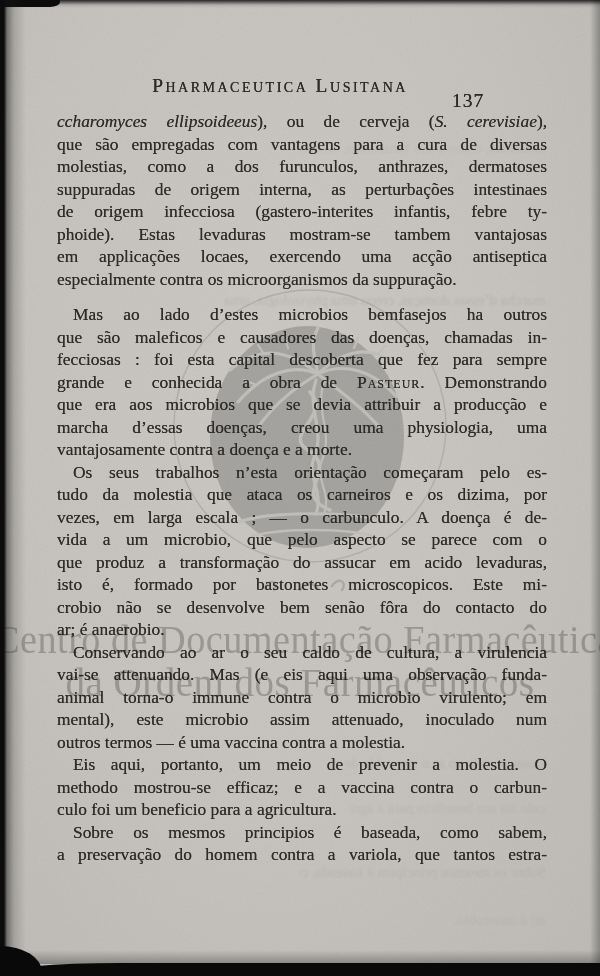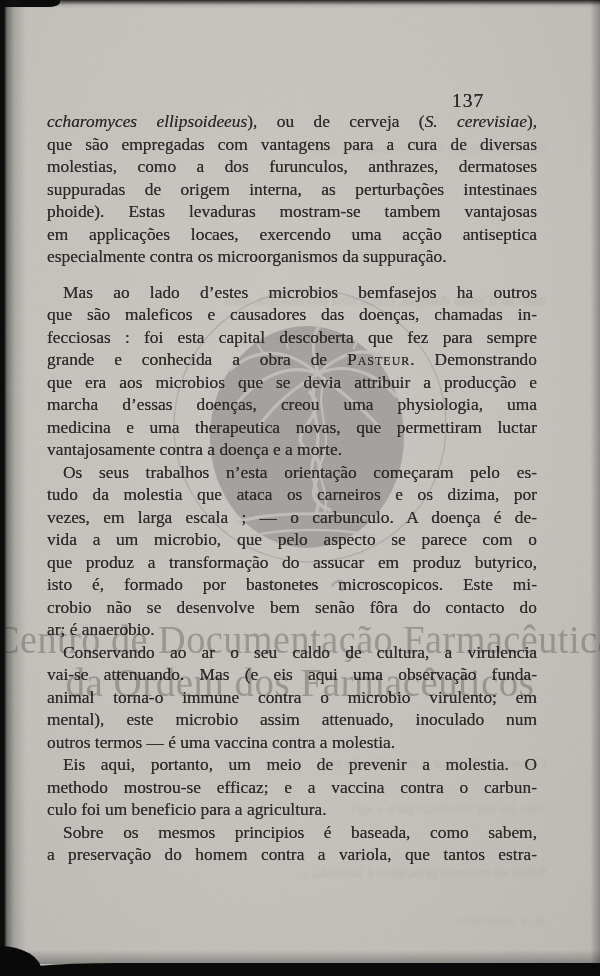--- a/index.html
+++ b/index.html
@@ -31,21 +31,21 @@
   .emblem{position:absolute;left:168px;top:288px;width:288px;height:330px;}
 
   
   .running-header{position:absolute;left:55px;top:75px;width:450px;text-align:center;
     font-variant:small-caps;letter-spacing:2.5px;font-size:19.5px;color:#2d2b28;
     text-shadow:0 0 .4px #2d2b28;}
   .page-number{position:absolute;left:452px;top:90px;font-size:19.5px;color:#2b2926;
     letter-spacing:1px;text-shadow:0 0 .4px #2b2926;}
 
   
-  .body-text{position:absolute;left:47px;top:110px;width:490px;color:#2e2b28;
+  .body-text{position:absolute;left:57px;top:110px;width:490px;color:#2e2b28;
     font-size:17.4px;text-shadow:0 0 .45px rgba(46,43,40,.8);}
   .para{margin:0;}
   .para.gap{margin-top:13px;}
   .line{line-height:22.5px;height:22.5px;white-space:normal;
     text-align:justify;text-align-last:justify;}
   .line.last{text-align-last:left;}
   .para.indent .line.first{text-indent:16px;}
   .it{font-style:italic;}
   .sc{font-variant:small-caps;letter-spacing:1px;font-family:Liberation Serif, serif;}
 
@@ -89,48 +89,49 @@
       <path d="M70,234 C102,223 188,223 218,234"></path>
       <path d="M84,248 C114,240 174,240 206,248" stroke-width="2.4"></path>
     </g>
     <g fill="none" stroke="#adaba7" stroke-width="2.4" stroke-linecap="round">
       <path d="M96,300 c6,-10 16,-6 10,2"></path>
       <path d="M132,302 q8,-12 18,-2"></path>
       <path d="M164,298 c6,-10 16,-4 10,4"></path>
     </g>
   </svg>
 
+  <div class="running-header">Pharmaceutica Lusitana</div>
   <div class="page-number">137</div>
 
   <div class="body-text">
       <div class="para">
         <div class="line first"><span class="it">ccharomyces ellipsoideeus</span><span>), ou de cerveja (</span><span class="it">S. cerevisiae</span><span>),</span></div>
         <div class="line"><span>que são empregadas com vantagens para a cura de diversas</span></div>
         <div class="line"><span>molestias, como a dos furunculos, anthrazes, dermatoses</span></div>
         <div class="line"><span>suppuradas de origem interna, as perturbações intestinaes</span></div>
+        <div class="line"><span>de origem infecciosa (gastero-interites infantis, febre ty-</span></div>
         <div class="line"><span>phoide). Estas levaduras mostram-se tambem vantajosas</span></div>
         <div class="line"><span>em applicações locaes, exercendo uma acção antiseptica</span></div>
         <div class="line last"><span>especialmente contra os microorganismos da suppuração.</span></div>
       </div>
       <div class="para indent gap">
         <div class="line first"><span>Mas ao lado d’estes microbios bemfasejos ha outros</span></div>
         <div class="line"><span>que são maleficos e causadores das doenças, chamadas in-</span></div>
         <div class="line"><span>fecciosas : foi esta capital descoberta que fez  para sempre</span></div>
         <div class="line"><span>grande e conhecida a obra de </span><span class="sc">Pasteur</span><span>. Demonstrando</span></div>
         <div class="line"><span>que era aos microbios que se devia attribuir a producção e</span></div>
         <div class="line"><span>marcha d’essas doenças, creou uma physiologia, uma</span></div>
-        <div class="line"><span>medicina e uma therapeutica novas, que permettiram luctar</span></div>
         <div class="line last"><span>vantajosamente contra a doença e a morte.</span></div>
       </div>
       <div class="para indent">
         <div class="line first"><span>Os seus trabalhos n’esta orientação começaram pelo es-</span></div>
         <div class="line"><span>tudo da molestia que ataca os carneiros e os dizima, por</span></div>
         <div class="line"><span>vezes, em larga escala ; — o carbunculo. A doença é de-</span></div>
         <div class="line"><span>vida a um microbio, que pelo aspecto se parece com o</span></div>
-        <div class="line"><span>que produz a transformação do assucar em produz butyrico,</span></div>
+        <div class="line"><span>que produz a transformação do assucar em acido levaduras,</span></div>
         <div class="line"><span>isto é, formado por bastonetes microscopicos. Este mi-</span></div>
         <div class="line"><span>crobio não se desenvolve bem senão fôra do contacto do</span></div>
         <div class="line last"><span>ar; é anaerobio.</span></div>
       </div>
       <div class="para indent">
         <div class="line first"><span>Conservando ao ar o seu caldo de cultura, a virulencia</span></div>
         <div class="line"><span>vai-se attenuando. Mas (e eis aqui uma observação funda-</span></div>
         <div class="line"><span>animal torna-o immune contra o microbio virulento; em</span></div>
         <div class="line"><span>mental), este microbio assim attenuado, inoculado num</span></div>
         <div class="line last"><span>outros termos — é uma vaccina contra a molestia.</span></div>

